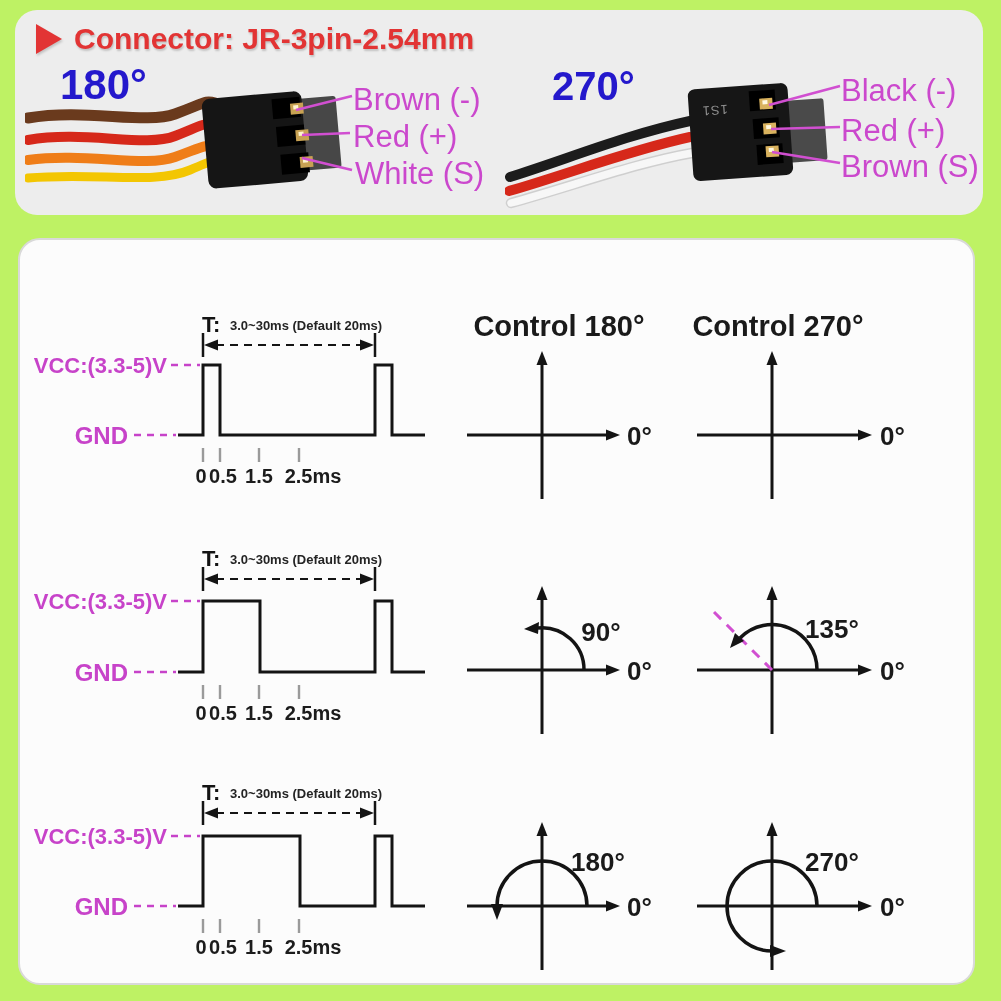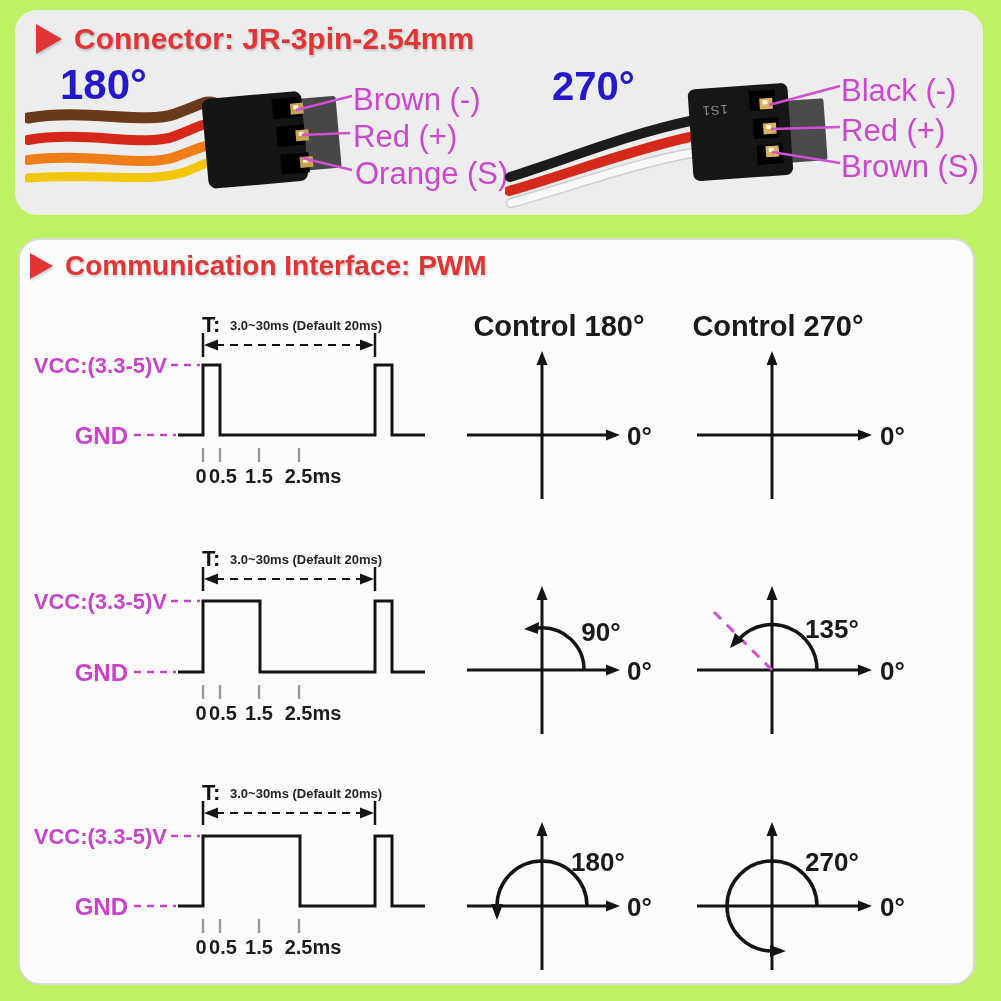--- a/index.html
+++ b/index.html
@@ -73,21 +73,21 @@
       <rect x="274" y="65" width="5" height="4" fill="#fff3cf"></rect>
       <rect x="276" y="92" width="5" height="4" fill="#fff3cf"></rect>
     </g>
     <line class="lead" x1="327" y1="26" x2="271" y2="40"></line>
     <line class="lead" x1="325" y1="63" x2="277" y2="65"></line>
     <line class="lead" x1="327" y1="100" x2="277" y2="88"></line>
   </svg>
 
   <div class="pin-label" style="left:353px;top:84px;">Brown (-)</div>
   <div class="pin-label" style="left:353px;top:121px;">Red (+)</div>
-  <div class="pin-label" style="left:355px;top:158px;">Orange (S)</div>
+  <div class="pin-label" style="left:355px;top:158px;">White (S)</div>
 
   <div class="blue-angle" style="left:552px;top:66px;font-size:40px;">270°</div>
 
   <svg class="abs" style="left:505px;top:65px;" width="485" height="145" viewBox="0 0 485 145">
     <path d="M5,112 C60,95 120,70 185,56" stroke="#1c1c1c" stroke-width="10" fill="none" stroke-linecap="round"></path>
     <path d="M4,126 C60,110 125,85 185,72" stroke="#d6281a" stroke-width="10" fill="none" stroke-linecap="round"></path>
     <path d="M6,138 C65,122 130,98 187,88" stroke="#cfcfcf" stroke-width="10.5" fill="none" stroke-linecap="round"></path>
     <path d="M6,138 C65,122 130,98 187,88" stroke="#f7f7f7" stroke-width="7.5" fill="none" stroke-linecap="round"></path>
     <g transform="rotate(-4 250 60)">
       <rect x="268" y="38" width="52" height="62" rx="3" fill="#4a4a4a"></rect>
@@ -107,24 +107,20 @@
     <line class="lead" x1="335" y1="62" x2="266" y2="64"></line>
     <line class="lead" x1="335" y1="98" x2="267" y2="87"></line>
   </svg>
 
   <div class="pin-label" style="left:841px;top:75px;text-align:right;">Black (-)</div>
   <div class="pin-label" style="left:841px;top:115px;">Red (+)</div>
   <div class="pin-label" style="left:841px;top:151px;">Brown (S)</div>
 
   <div id="card-bottom" class="card"></div>
 
-  <div id="title2" class="sec-title" style="left:30px;top:250px;">
-    <div class="tri small"></div>
-    <span>Communication Interface:  PWM</span>
-  </div>
 
   <svg class="abs" style="left:18px;top:238px;" width="957" height="747" viewBox="18 238 957 747">
 
     <text class="hdr" x="559" y="336">Control 180°</text>
     <text class="hdr" x="778" y="336">Control 270°</text>
 
     <g>
       <text class="tl" x="202" y="332">T:</text>
       <text class="ts" x="230" y="330">3.0~30ms (Default 20ms)</text>
       <line class="bar" x1="203" y1="333" x2="203" y2="357"></line>

